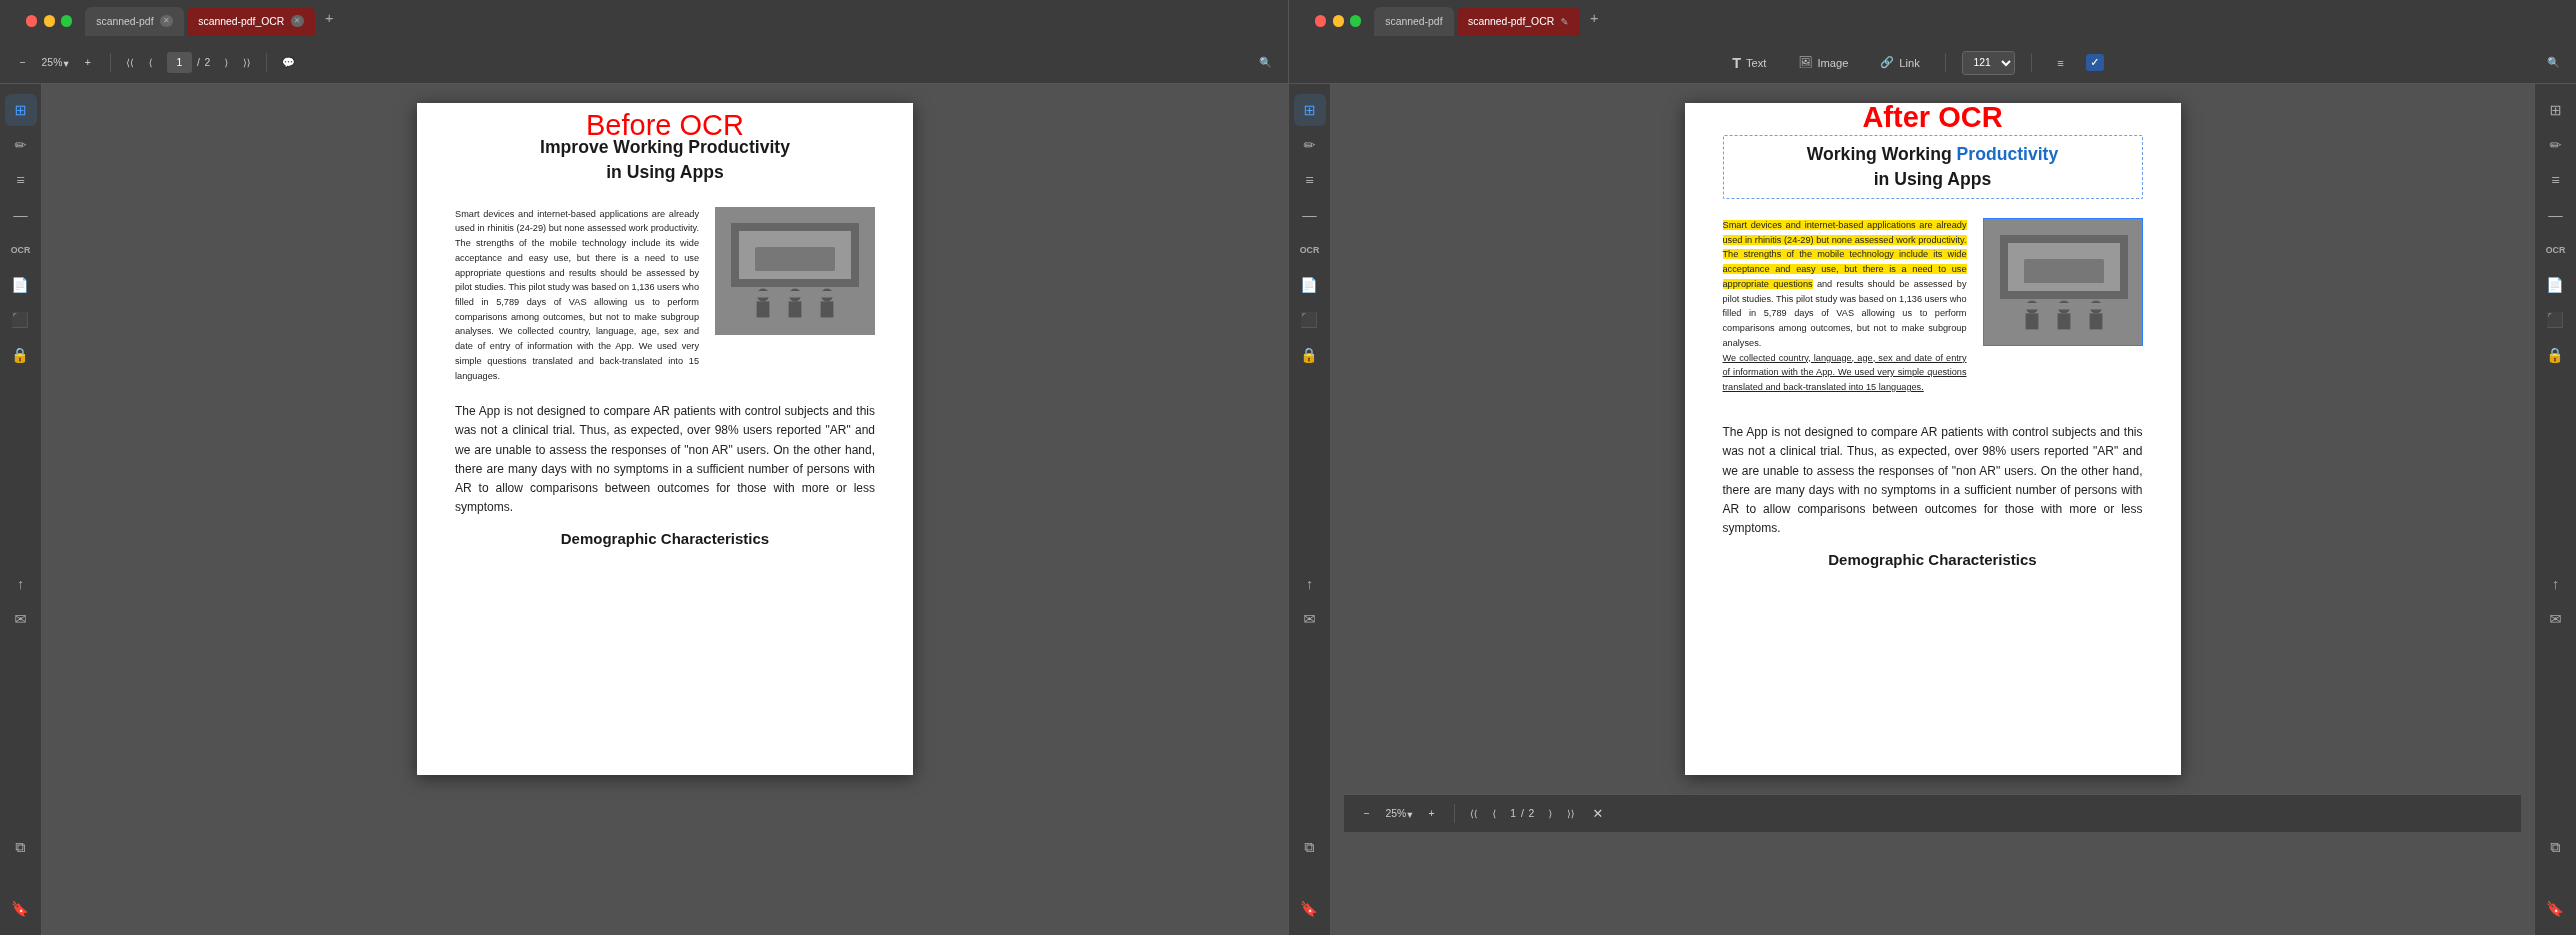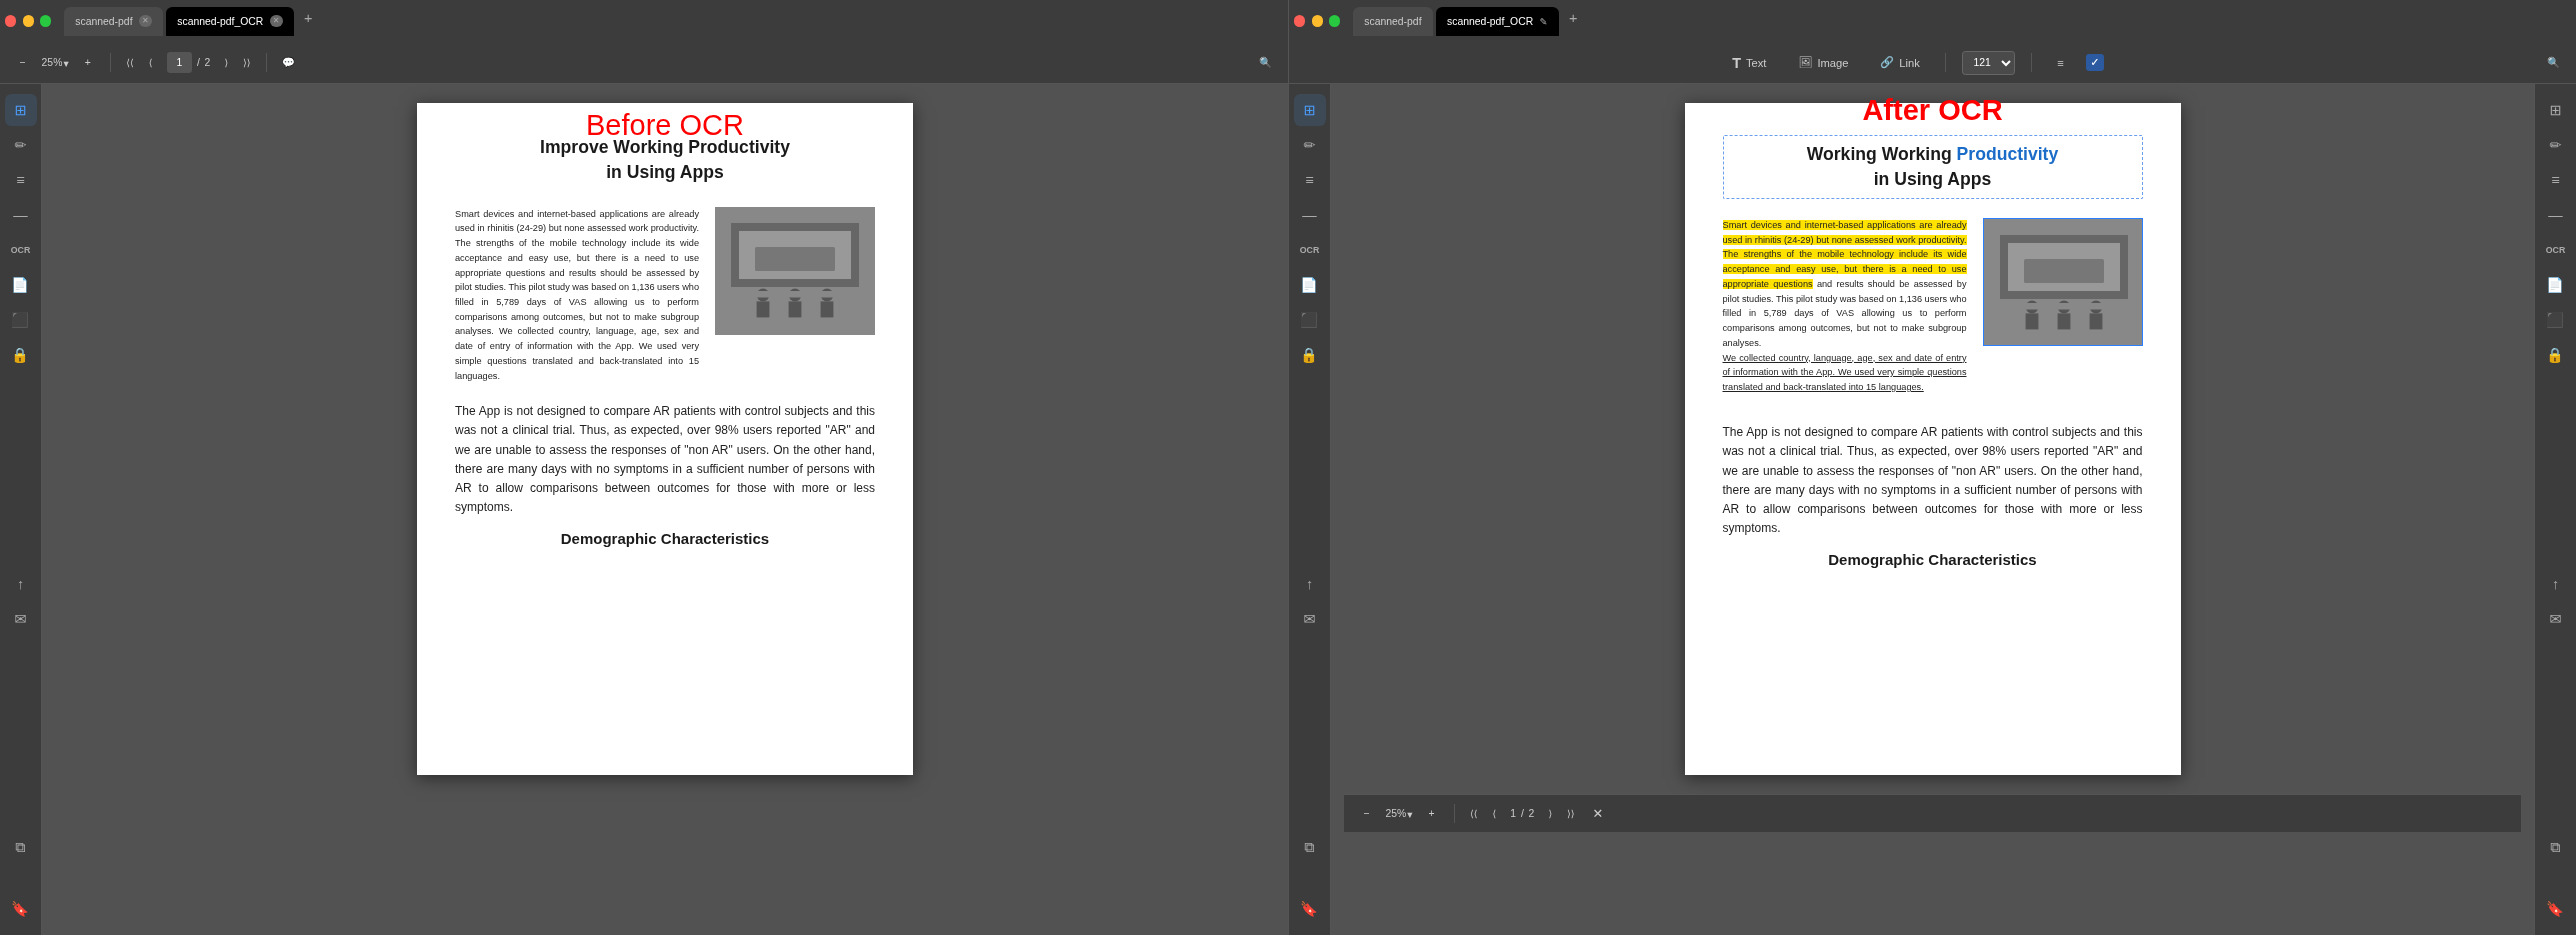--- a/index.html
+++ b/index.html
@@ -24,21 +24,21 @@
     .window + .window {
       border-left: 0.8px solid #555;
     }
 
     
     .titlebar {
       height: 42px;
       background: #3c3c3c;
       display: flex;
       align-items: center;
-      padding: 0 5px;
+      padding: 0 26px;
       flex-shrink: 0;
     }
     .traffic-lights {
       display: flex;
       gap: 6.4px;
       margin-right: 12.8px;
     }
     .tl {
       width: 11.2px;
       height: 11.2px;
@@ -60,21 +60,21 @@
       border-radius: 6.4px 6.4px 0 0;
       display: flex;
       align-items: center;
       padding: 0 11.2px;
       gap: 6.4px;
       cursor: pointer;
       color: #ccc;
       font-size: 10.4px;
     }
     .tab.active {
-      background: #000000;
+      background: #7f1d1d;
       color: #fff;
     }
     .tab-close {
       width: 12.8px;
       height: 12.8px;
       border-radius: 50%;
       background: #666;
       display: flex;
       align-items: center;
       justify-content: center;
@@ -702,21 +702,21 @@
         <span>⧉</span>
       </button>
       <div style="height:24px"></div>
       <button class="sidebar-btn">
         <span>🔖</span>
       </button>
     </div>
 
     <div class="pdf-canvas" style="position:relative;">
 
-      <div style="position:absolute;top:10px;left:50%;transform:translateX(-50%);font-size:29px;font-weight:900;color:#ff0000;white-space:nowrap;z-index:10;pointer-events:none;">After OCR</div>
+      <div style="position:absolute;top:17px;left:50%;transform:translateX(-50%);font-size:29px;font-weight:900;color:#ff0000;white-space:nowrap;z-index:10;pointer-events:none;">After OCR</div>
 
       <div class="pdf-page-ocr">
 
         <div class="ocr-title-box">
           <div class="ocr-title-text">
             <span>Working Working </span><span class="blue-word">Productivity</span>
           </div>
           <div class="ocr-title-text blue-word">in Using Apps</div>
         </div>
 

